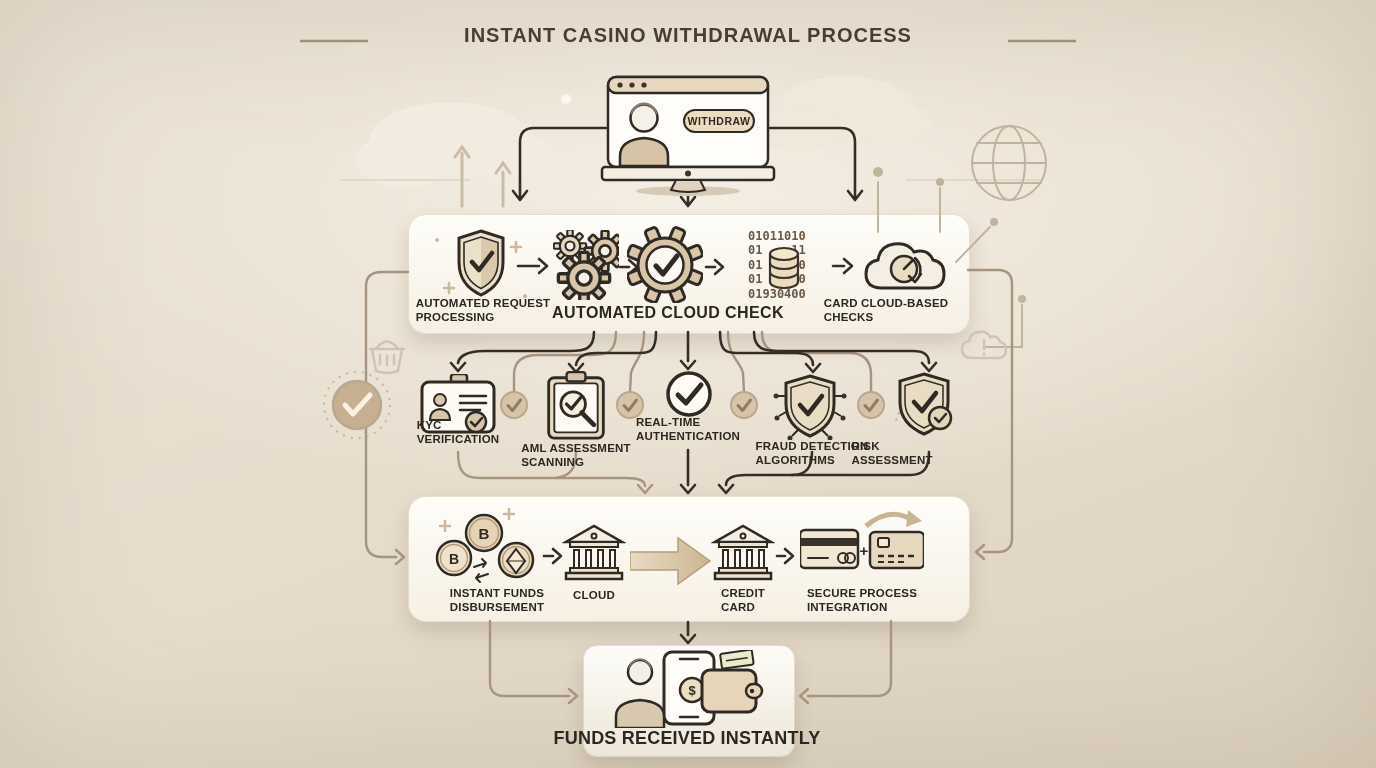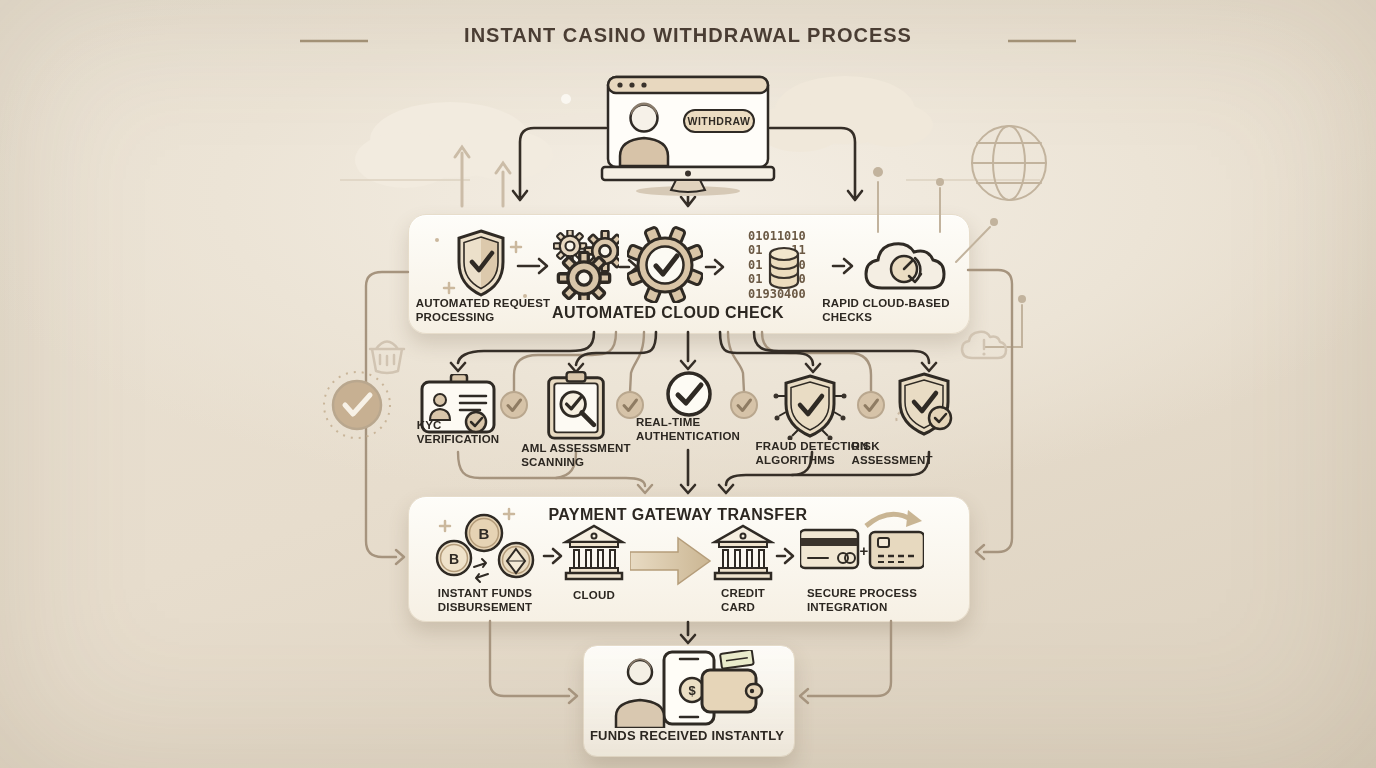--- a/index.html
+++ b/index.html
@@ -11,21 +11,21 @@
   #stage::after{content:"";position:absolute;inset:0;pointer-events:none;
     box-shadow:inset 0 0 150px rgba(118,98,72,.17);}
   .panel{position:absolute;border-radius:18px;
     background:linear-gradient(180deg,#fefdf9,#f6f0e4);
     border:1.5px solid #e7ddcb;
     box-shadow:0 10px 20px rgba(103,86,60,.20), inset 0 1px 0 #ffffff;}
   .lbl{position:absolute;transform:translateX(-50%);text-align:left;
     font-weight:bold;font-size:11.5px;line-height:1.2;color:#2c2721;
     letter-spacing:.2px;white-space:pre-line;z-index:6;}
   .lbl.big{font-size:16px;letter-spacing:.4px;}
-  .lbl.mid{font-size:13px;}
+  .lbl.mid{font-size:18px;}
   #main-title{position:absolute;left:688px;top:24px;transform:translateX(-50%);
     font-size:20px;font-weight:bold;color:#4a3d33;letter-spacing:1px;
     white-space:nowrap;z-index:6;}
   #binary-block{position:absolute;left:748px;top:229px;z-index:5;
     font-family:"DejaVu Sans Mono",monospace;font-weight:bold;
     font-size:12px;line-height:14.4px;color:#6b5944;}
   .bin-row{white-space:pre;}
   svg{display:block;}
   .layer{position:absolute;left:0;top:0;z-index:3;}
   .decor{z-index:1;}
@@ -395,36 +395,35 @@
     <rect x="94" y="20" width="54" height="42" rx="8" fill="#e6d5b8" stroke="#2f2a24" stroke-width="3"></rect>
     <rect x="138" y="34" width="16" height="14" rx="7" fill="#e6d5b8" stroke="#2f2a24" stroke-width="2.5"></rect>
     <circle cx="144" cy="41" r="2.2" fill="#2f2a24"></circle>
   </svg>
 
   <div id="main-title">INSTANT CASINO WITHDRAWAL PROCESS</div>
 
   <div class="lbl" style="left:483px;top:297px">AUTOMATED REQUEST
 PROCESSING</div>
   <div class="lbl big" style="left:668px;top:303px">AUTOMATED CLOUD CHECK</div>
-  <div class="lbl" style="left:886px;top:297px">RAPID CLOUD-BASED
+  <div class="lbl" style="left:886px;top:297px">CARD CLOUD-BASED
 CHECKS</div>
 
   <div class="lbl" style="left:458px;top:419px">KYC
 VERIFICATION</div>
   <div class="lbl" style="left:576px;top:442px">AML ASSESSMENT
 SCANNING</div>
   <div class="lbl" style="left:688px;top:416px">REAL-TIME
 AUTHENTICATION</div>
   <div class="lbl" style="left:812px;top:440px">FRAUD DETECTION
 ALGORITHMS</div>
   <div class="lbl" style="left:892px;top:440px">RISK
 ASSESSMENT</div>
 
-  <div class="lbl big" style="left:678px;top:505px">PAYMENT GATEWAY TRANSFER</div>
-  <div class="lbl" style="left:485px;top:587px">INSTANT FUNDS
+  <div class="lbl" style="left:497px;top:587px">INSTANT FUNDS
 DISBURSEMENT</div>
   <div class="lbl" style="left:594px;top:589px">CLOUD</div>
   <div class="lbl" style="left:743px;top:587px">CREDIT
 CARD</div>
   <div class="lbl" style="left:862px;top:587px">SECURE PROCESS
 INTEGRATION</div>
 
   <div class="lbl mid" style="left:687px;top:728px">FUNDS RECEIVED INSTANTLY</div>
 
 </div>

